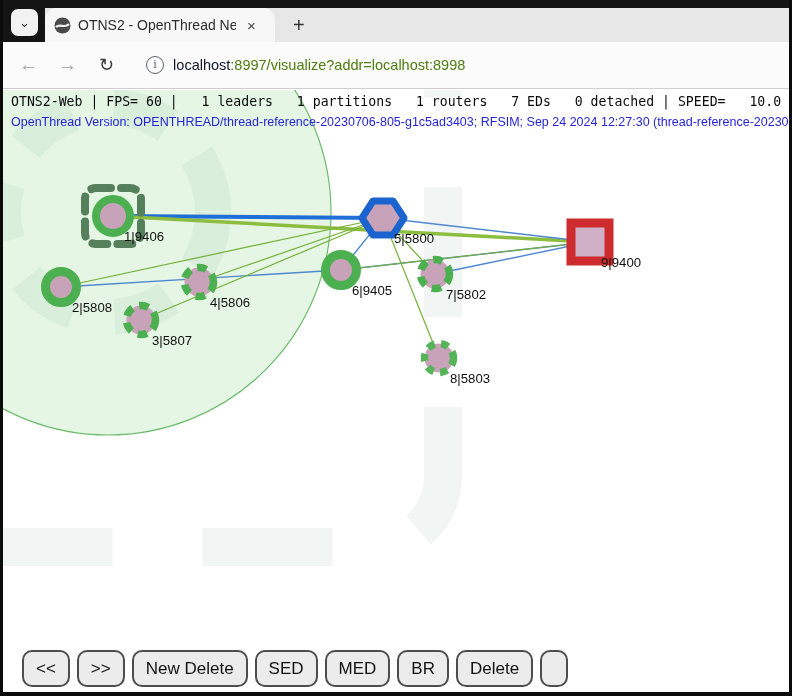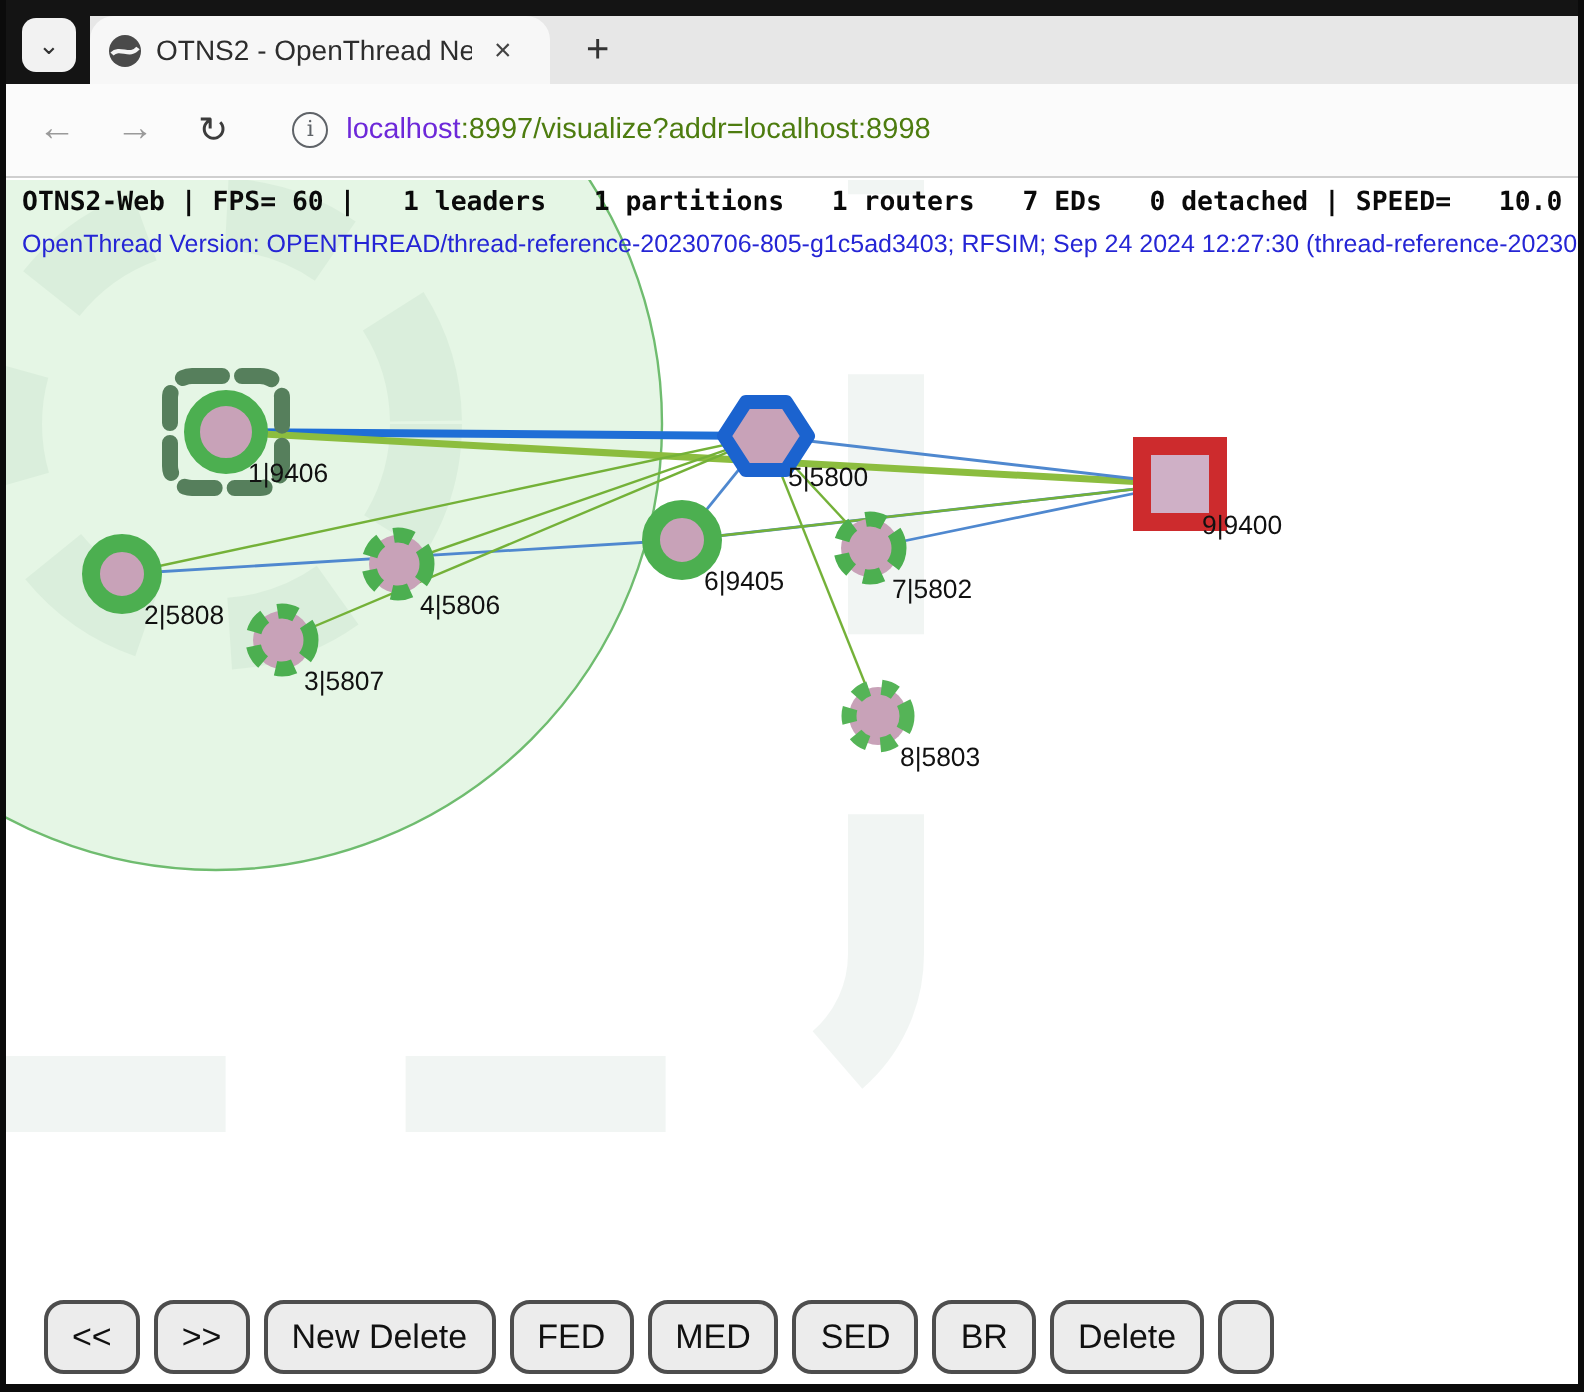--- a/index.html
+++ b/index.html
@@ -26,27 +26,27 @@
 
   .urlbar { position:absolute; left:0; top:42px; width:100%; height:47px; background:#fbfbfb;
             border-bottom:1px solid #cfcfcf; display:flex; align-items:center; }
   .nav-ic { font-size:19px; color:#9a9a9a; background:none; border:none; cursor:pointer; padding:0 6px; }
   .nav-back { margin-left:10px; } .nav-fwd { margin-left:8px; }
   .nav-reload { color:#3c3c3c; margin-left:10px; font-size:18px; }
   .info-ic { width:18px; height:18px; border:1.7px solid #5f6368; border-radius:50%; color:#5f6368;
              font-size:11px; line-height:14px; text-align:center; margin-left:26px; flex:0 0 auto;
              background:none; cursor:pointer; font-family:"DejaVu Serif", serif; }
   .url-text { margin-left:9px; font-size:14.5px; white-space:nowrap; overflow:hidden; }
-  .url-host { color:#6d28d9; } .url-rest { color:#4d7c0f; }
+  .url-host { color:#0f172a; } .url-rest { color:#4d7c0f; }
 
   
   .canvas { position:absolute; left:0; top:90px; width:786px; height:555px; background:#fff; overflow:hidden; }
   .canvas svg { position:absolute; left:0; top:0; }
   .statusline { position:absolute; left:8px; top:4px; font-family:"DejaVu Sans Mono", monospace;
-                font-weight:bold; font-size:13.2px; color:#0a0a0a; white-space:pre; }
+                font-weight:normal; font-size:13.2px; color:#0a0a0a; white-space:pre; }
   .versionline { position:absolute; left:8px; top:25px; font-size:12.5px; color:#2525d5;
                  white-space:nowrap; width:100%; overflow:hidden; }
 
   
   .toolbar { position:absolute; left:0; top:645px; width:100%; height:47px; background:#fff;
              display:flex; gap:7px; padding:5px 0 0 19px; overflow:hidden; }
   .tbtn { height:37px; background:#ececec; border:2.5px solid #4d4d4d; border-radius:10px;
           font-family:"Liberation Sans", sans-serif; font-size:17px; color:#111; padding:0 12px;
           display:flex; align-items:center; gap:6px; cursor:pointer; flex:0 0 auto; }
   .pause-ic { display:inline-flex; gap:3px; }
@@ -148,27 +148,24 @@
       <button class="tbtn">
         <span>&lt;&lt;</span>
       </button>
       <button class="tbtn">
         <span>&gt;&gt;</span>
       </button>
       <button class="tbtn">
         <span>New Delete</span>
       </button>
       <button class="tbtn">
-        <span>FED</span>
+        <span>SED</span>
       </button>
       <button class="tbtn">
         <span>MED</span>
-      </button>
-      <button class="tbtn">
-        <span>SED</span>
       </button>
       <button class="tbtn">
         <span>BR</span>
       </button>
       <button class="tbtn">
         <span>Delete</span>
       </button>
       <button class="tbtn"></button>
     </div>
 

